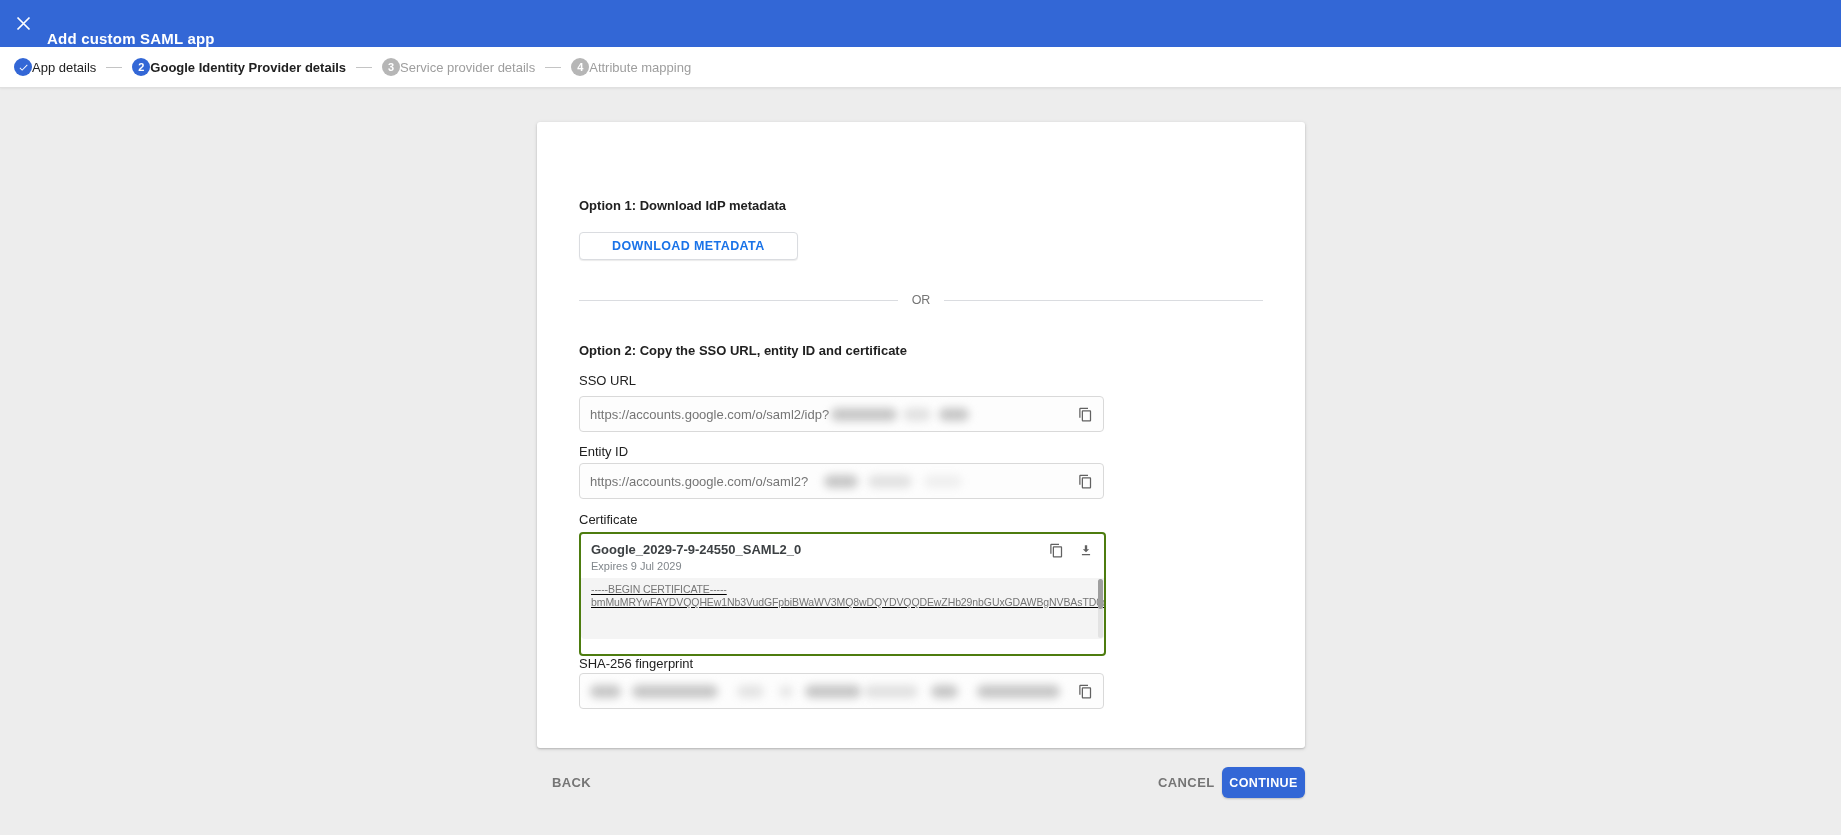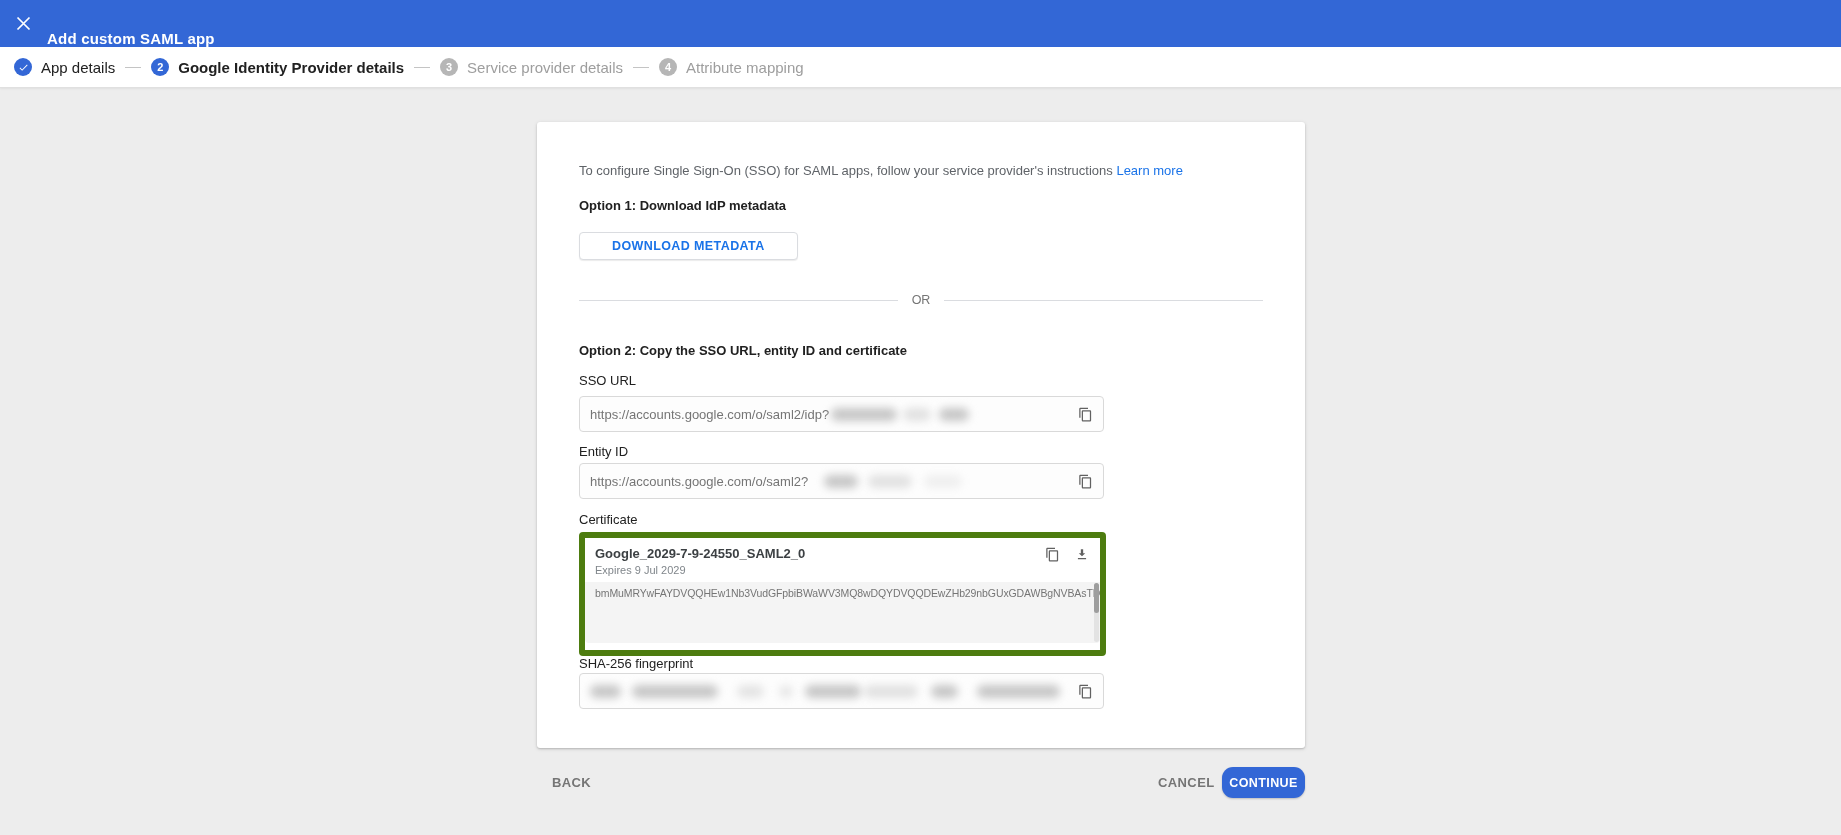--- a/index.html
+++ b/index.html
@@ -10,21 +10,21 @@
   .appbar{position:absolute;left:0;top:0;width:100%;height:47px;background:#3367d6;display:flex;align-items:flex-end;}
   .appbar .close-btn{width:47px;height:47px;display:flex;align-items:center;justify-content:center;cursor:pointer;}
   .appbar .title{color:#ffffff;font-size:15px;font-weight:700;letter-spacing:.2px;}
 
   
   .stepper{position:absolute;left:0;top:47px;width:100%;height:41px;background:#ffffff;border-bottom:1px solid #e0e0e0;box-shadow:0 1px 2px rgba(0,0,0,.06);display:flex;align-items:center;padding-left:14px;box-sizing:border-box;}
   .step{display:flex;align-items:center;}
   .step-circle{width:18px;height:18px;border-radius:50%;display:flex;align-items:center;justify-content:center;color:#fff;font-size:11px;font-weight:700;flex:none;}
   .step-circle.blue{background:#3367d6;}
   .step-circle.gray{background:#b6b6b6;}
-  .step-label{margin-left:9px;font-size:15px;color:#212121;}
+  .step-label{font-size:13px;color:#212121;}
   .step-label.active{font-weight:700;}
   .step-label.pending{color:#9e9e9e;}
   .step-sep{width:16px;height:1px;background:#c4c4c4;margin:0 10px;flex:none;}
 
   
   .card{position:absolute;left:537px;top:122px;width:768px;height:626px;background:#ffffff;border-radius:3px;box-shadow:0 1px 2px rgba(0,0,0,.18),0 1px 4px rgba(0,0,0,.1);}
 
   .intro{position:absolute;left:42px;top:41px;width:640px;font-size:13px;color:#5f6368;}
   .intro a{color:#1a73e8;text-decoration:none;cursor:pointer;}
 
@@ -38,34 +38,34 @@
 
   .field-label{position:absolute;left:42px;font-size:13px;color:#212121;}
 
   .field{position:absolute;left:42px;width:525px;height:36px;box-sizing:border-box;background:#fdfdfd;border:1px solid #d9d9d9;border-radius:4px;display:flex;align-items:center;padding:0 34px 0 10px;}
   .field .fval{font-size:13px;color:#757575;white-space:nowrap;}
   .copy-btn{position:absolute;right:8px;top:50%;transform:translateY(-50%);width:20px;height:20px;display:flex;align-items:center;justify-content:center;cursor:pointer;background:none;border:none;padding:0;}
 
   .redact{display:inline-block;height:13px;border-radius:7px;background:#c6c6c6;filter:blur(4px);}
 
   
-  .cert-box{position:absolute;left:42px;top:410px;width:527px;height:124px;box-sizing:border-box;border:6px solid #4d7c0f;border-radius:4px;background:#ffffff;}
+  .cert-box{position:absolute;left:42px;top:410px;width:527px;height:124px;box-sizing:border-box;border:2px solid #4d7c0f;border-radius:4px;background:#ffffff;text-decoration:underline;}
   .cert-head{position:relative;height:44px;}
   .cert-name{position:absolute;left:10px;top:8px;font-size:13px;font-weight:700;color:#3c4043;}
   .cert-exp{position:absolute;left:10px;top:26px;font-size:11px;color:#80868b;}
   .cert-icons{position:absolute;right:8px;top:6px;display:flex;gap:10px;}
   .icon-btn{width:20px;height:20px;display:flex;align-items:center;justify-content:center;cursor:pointer;background:none;border:none;padding:0;}
   .cert-body{position:relative;height:61px;background:#f4f4f4;border-radius:0 0 4px 4px;padding:5px 14px 0 10px;box-sizing:border-box;overflow:hidden;}
   .cert-line{font-size:10.5px;color:#757575;line-height:13px;letter-spacing:-.1px;white-space:nowrap;}
   .cert-scroll{position:absolute;right:1px;top:1px;width:5px;height:30px;background:#9e9e9e;border-radius:3px;cursor:pointer;}
   .cert-track{position:absolute;right:1px;top:1px;width:5px;height:59px;background:#e3e3e3;border-radius:3px;}
 
   
   .footer-btn{position:absolute;top:767px;height:30px;display:flex;align-items:center;font-size:13px;font-weight:700;letter-spacing:.4px;color:#757575;cursor:pointer;background:none;border:none;font-family:inherit;}
-  .btn-continue{position:absolute;left:1222px;top:767px;width:83px;height:31px;background:#3367d6;border:none;border-radius:11px;color:#ffffff;font-size:12.5px;font-weight:700;letter-spacing:.4px;cursor:pointer;box-shadow:0 1px 2px rgba(0,0,0,.2);font-family:inherit;}
+  .btn-continue{position:absolute;left:1222px;top:767px;width:83px;height:31px;background:#3367d6;border:none;border-radius:6px;color:#ffffff;font-size:12.5px;font-weight:700;letter-spacing:.4px;cursor:pointer;box-shadow:0 1px 2px rgba(0,0,0,.2);font-family:inherit;}
 </style>
 </head>
 <body>
 
 <div id="screen">
 
   <div class="appbar">
     <div class="close-btn">
       <svg width="15" height="15" viewBox="0 0 15 15">
           <path d="M1.5 1.5 L13.5 13.5 M13.5 1.5 L1.5 13.5" stroke="#ffffff" stroke-width="1.7" fill="none"></path>
@@ -95,21 +95,20 @@
     </div>
     <div class="step-sep"></div>
     <div class="step">
       <span class="step-circle gray">4</span>
       <span class="step-label pending">Attribute mapping</span>
     </div>
   </div>
 
   <div class="card">
 
-    <div class="intro"><span>To configure Single Sign-On (SSO) for SAML apps, follow your service provider's instructions</span> <a>Learn more</a></div>
 
     <div class="opt-heading" style="top:76px;">Option 1: Download IdP metadata</div>
 
     <button class="dl-btn">DOWNLOAD METADATA</button>
 
     <div class="or-divider">
       <div class="line"></div>
       <span class="or-text">OR</span>
       <div class="line"></div>
     </div>
@@ -154,20 +153,21 @@
               </svg>
           </button>
           <button class="icon-btn">
             <svg width="14" height="14" viewBox="0 0 24 24">
                 <path d="M12 16l-5.5-5.5h3.5V4h4v6.5h3.5L12 16zM5 19h14v2H5v-2z" fill="#616161"></path>
               </svg>
           </button>
         </div>
       </div>
       <div class="cert-body">
+        <div class="cert-line">-----BEGIN CERTIFICATE-----</div>
         <div class="cert-line">bmMuMRYwFAYDVQQHEw1Nb3VudGFpbiBWaWV3MQ8wDQYDVQQDEwZHb29nbGUxGDAWBgNVBAsTD0dv</div>
         <div class="cert-track"></div>
         <div class="cert-scroll"></div>
       </div>
     </div>
 
     <div class="field-label" style="top:534px;">SHA-256 fingerprint</div>
     <div class="field" style="top:551px;">
       <span class="redact" style="width:31px;margin-left:0;"></span>
       <span class="redact" style="width:86px;margin-left:11px;"></span>

